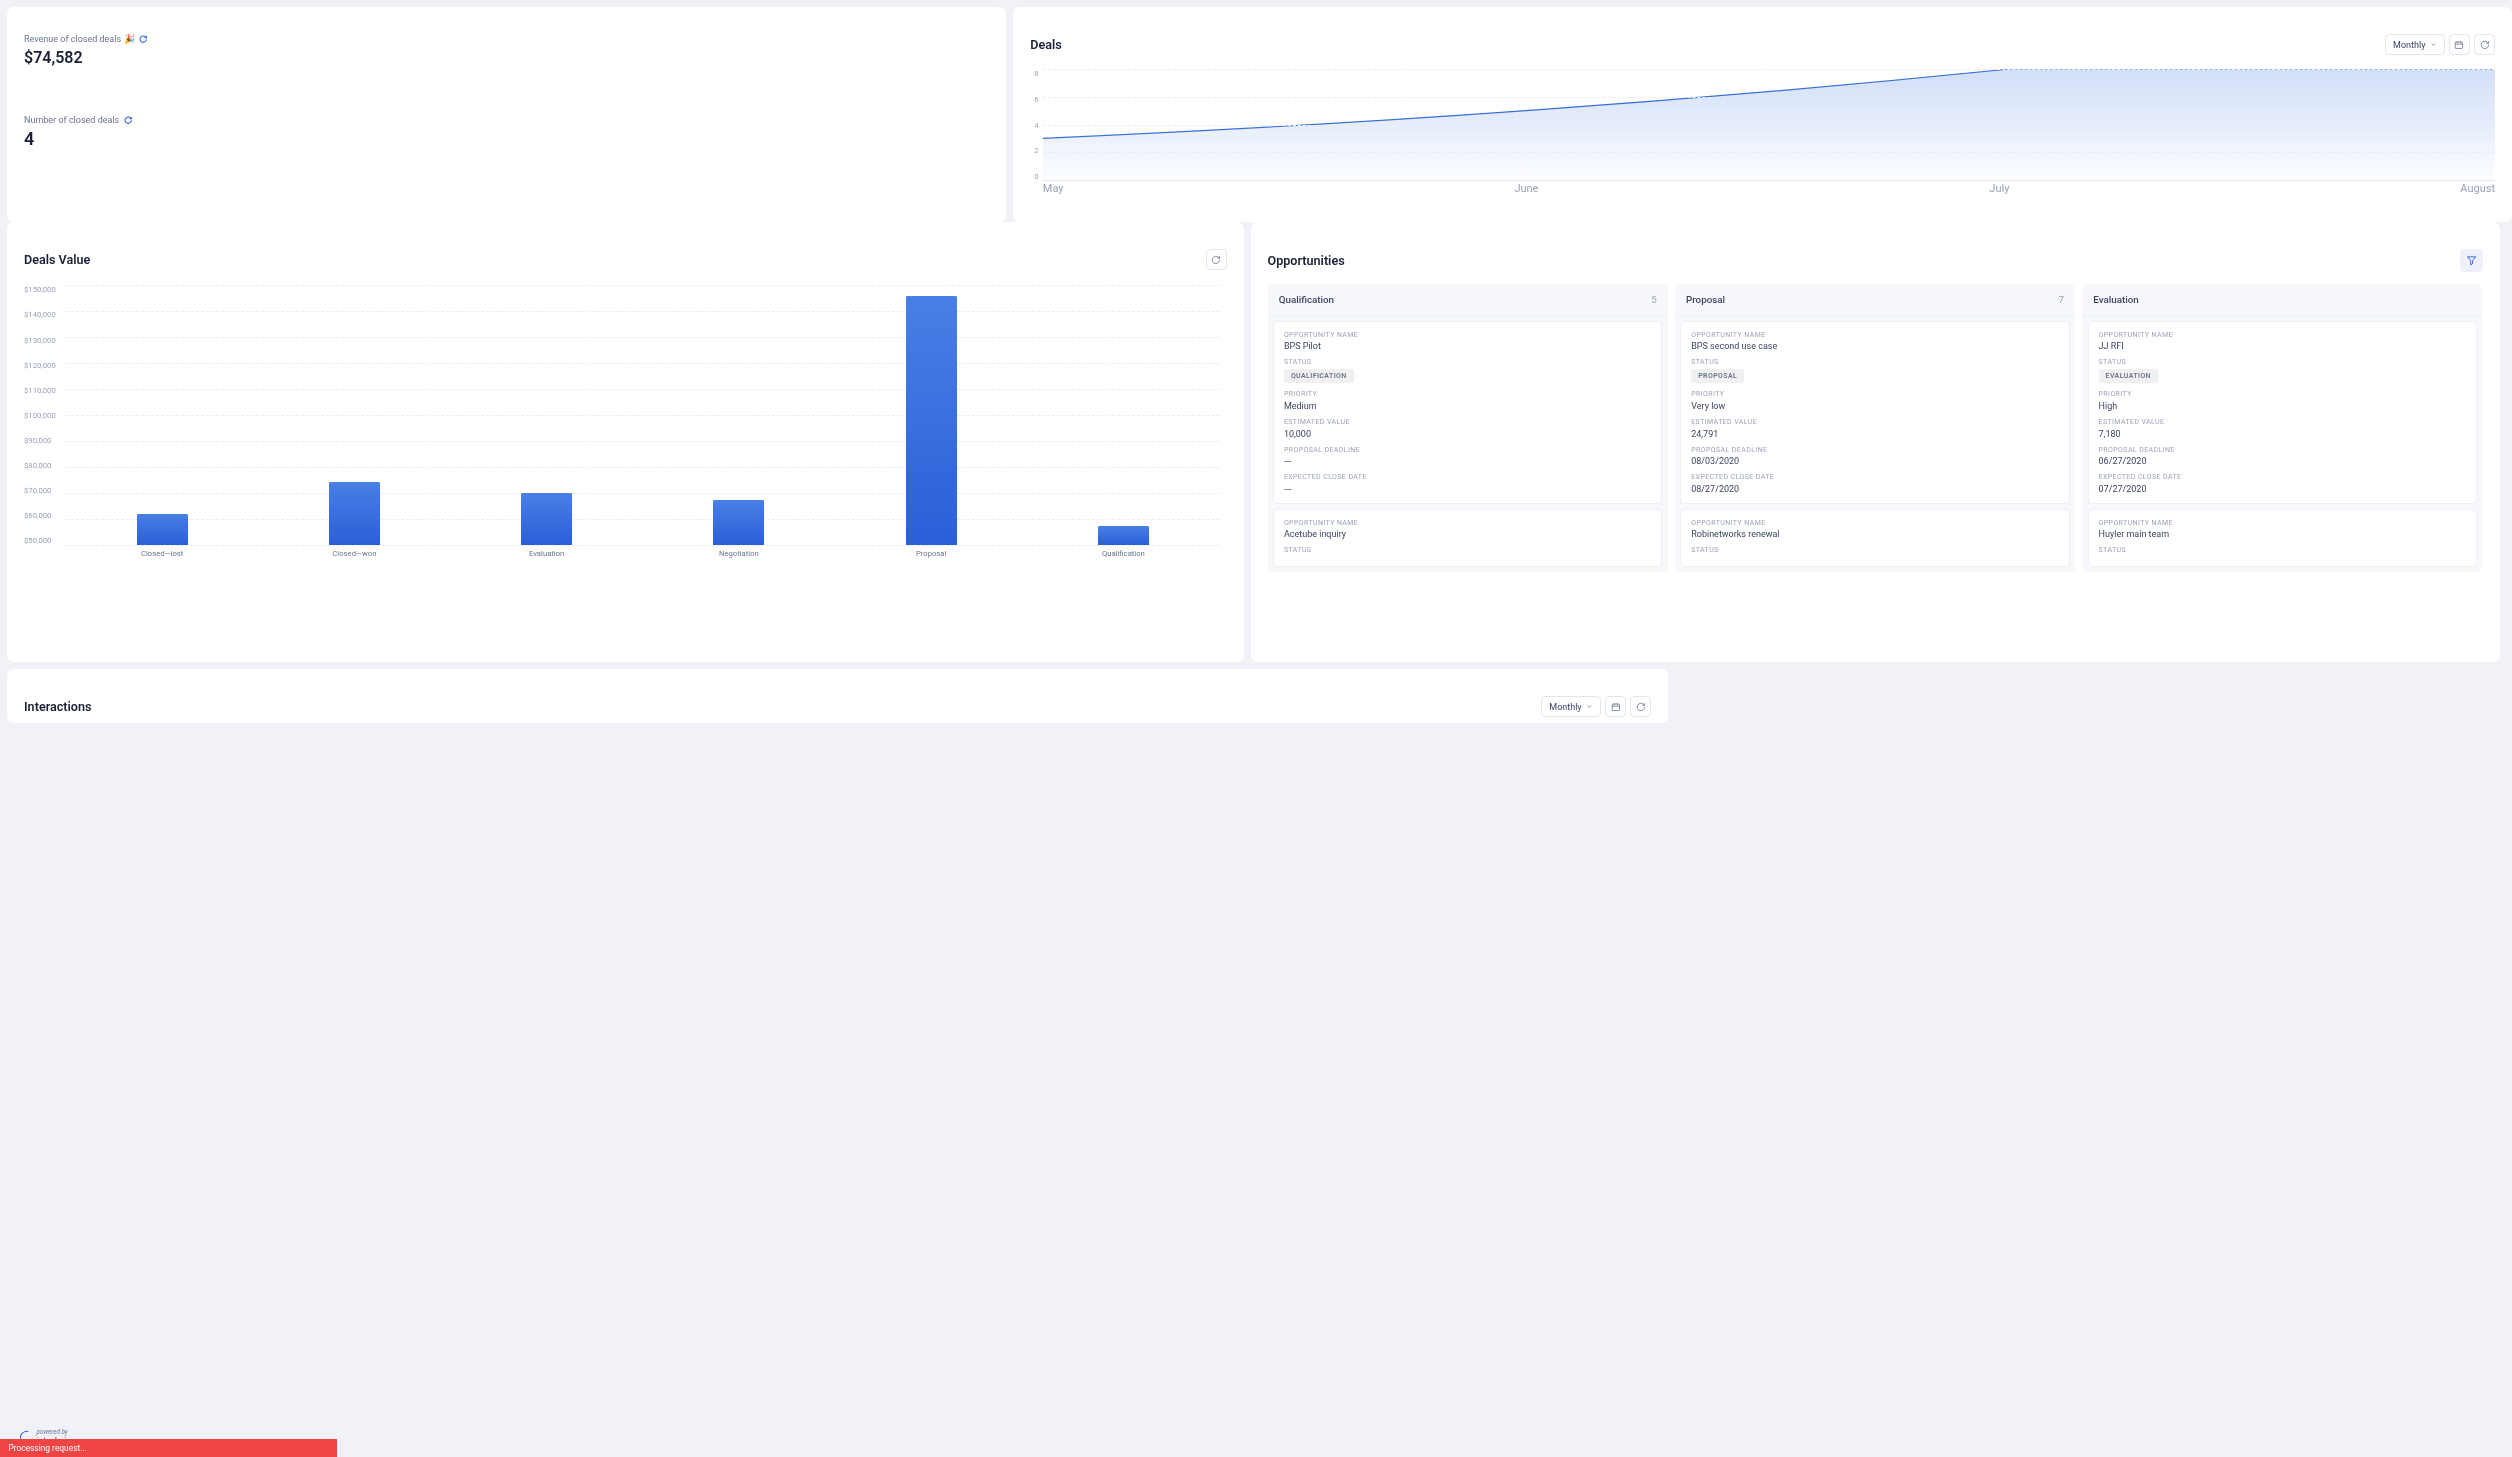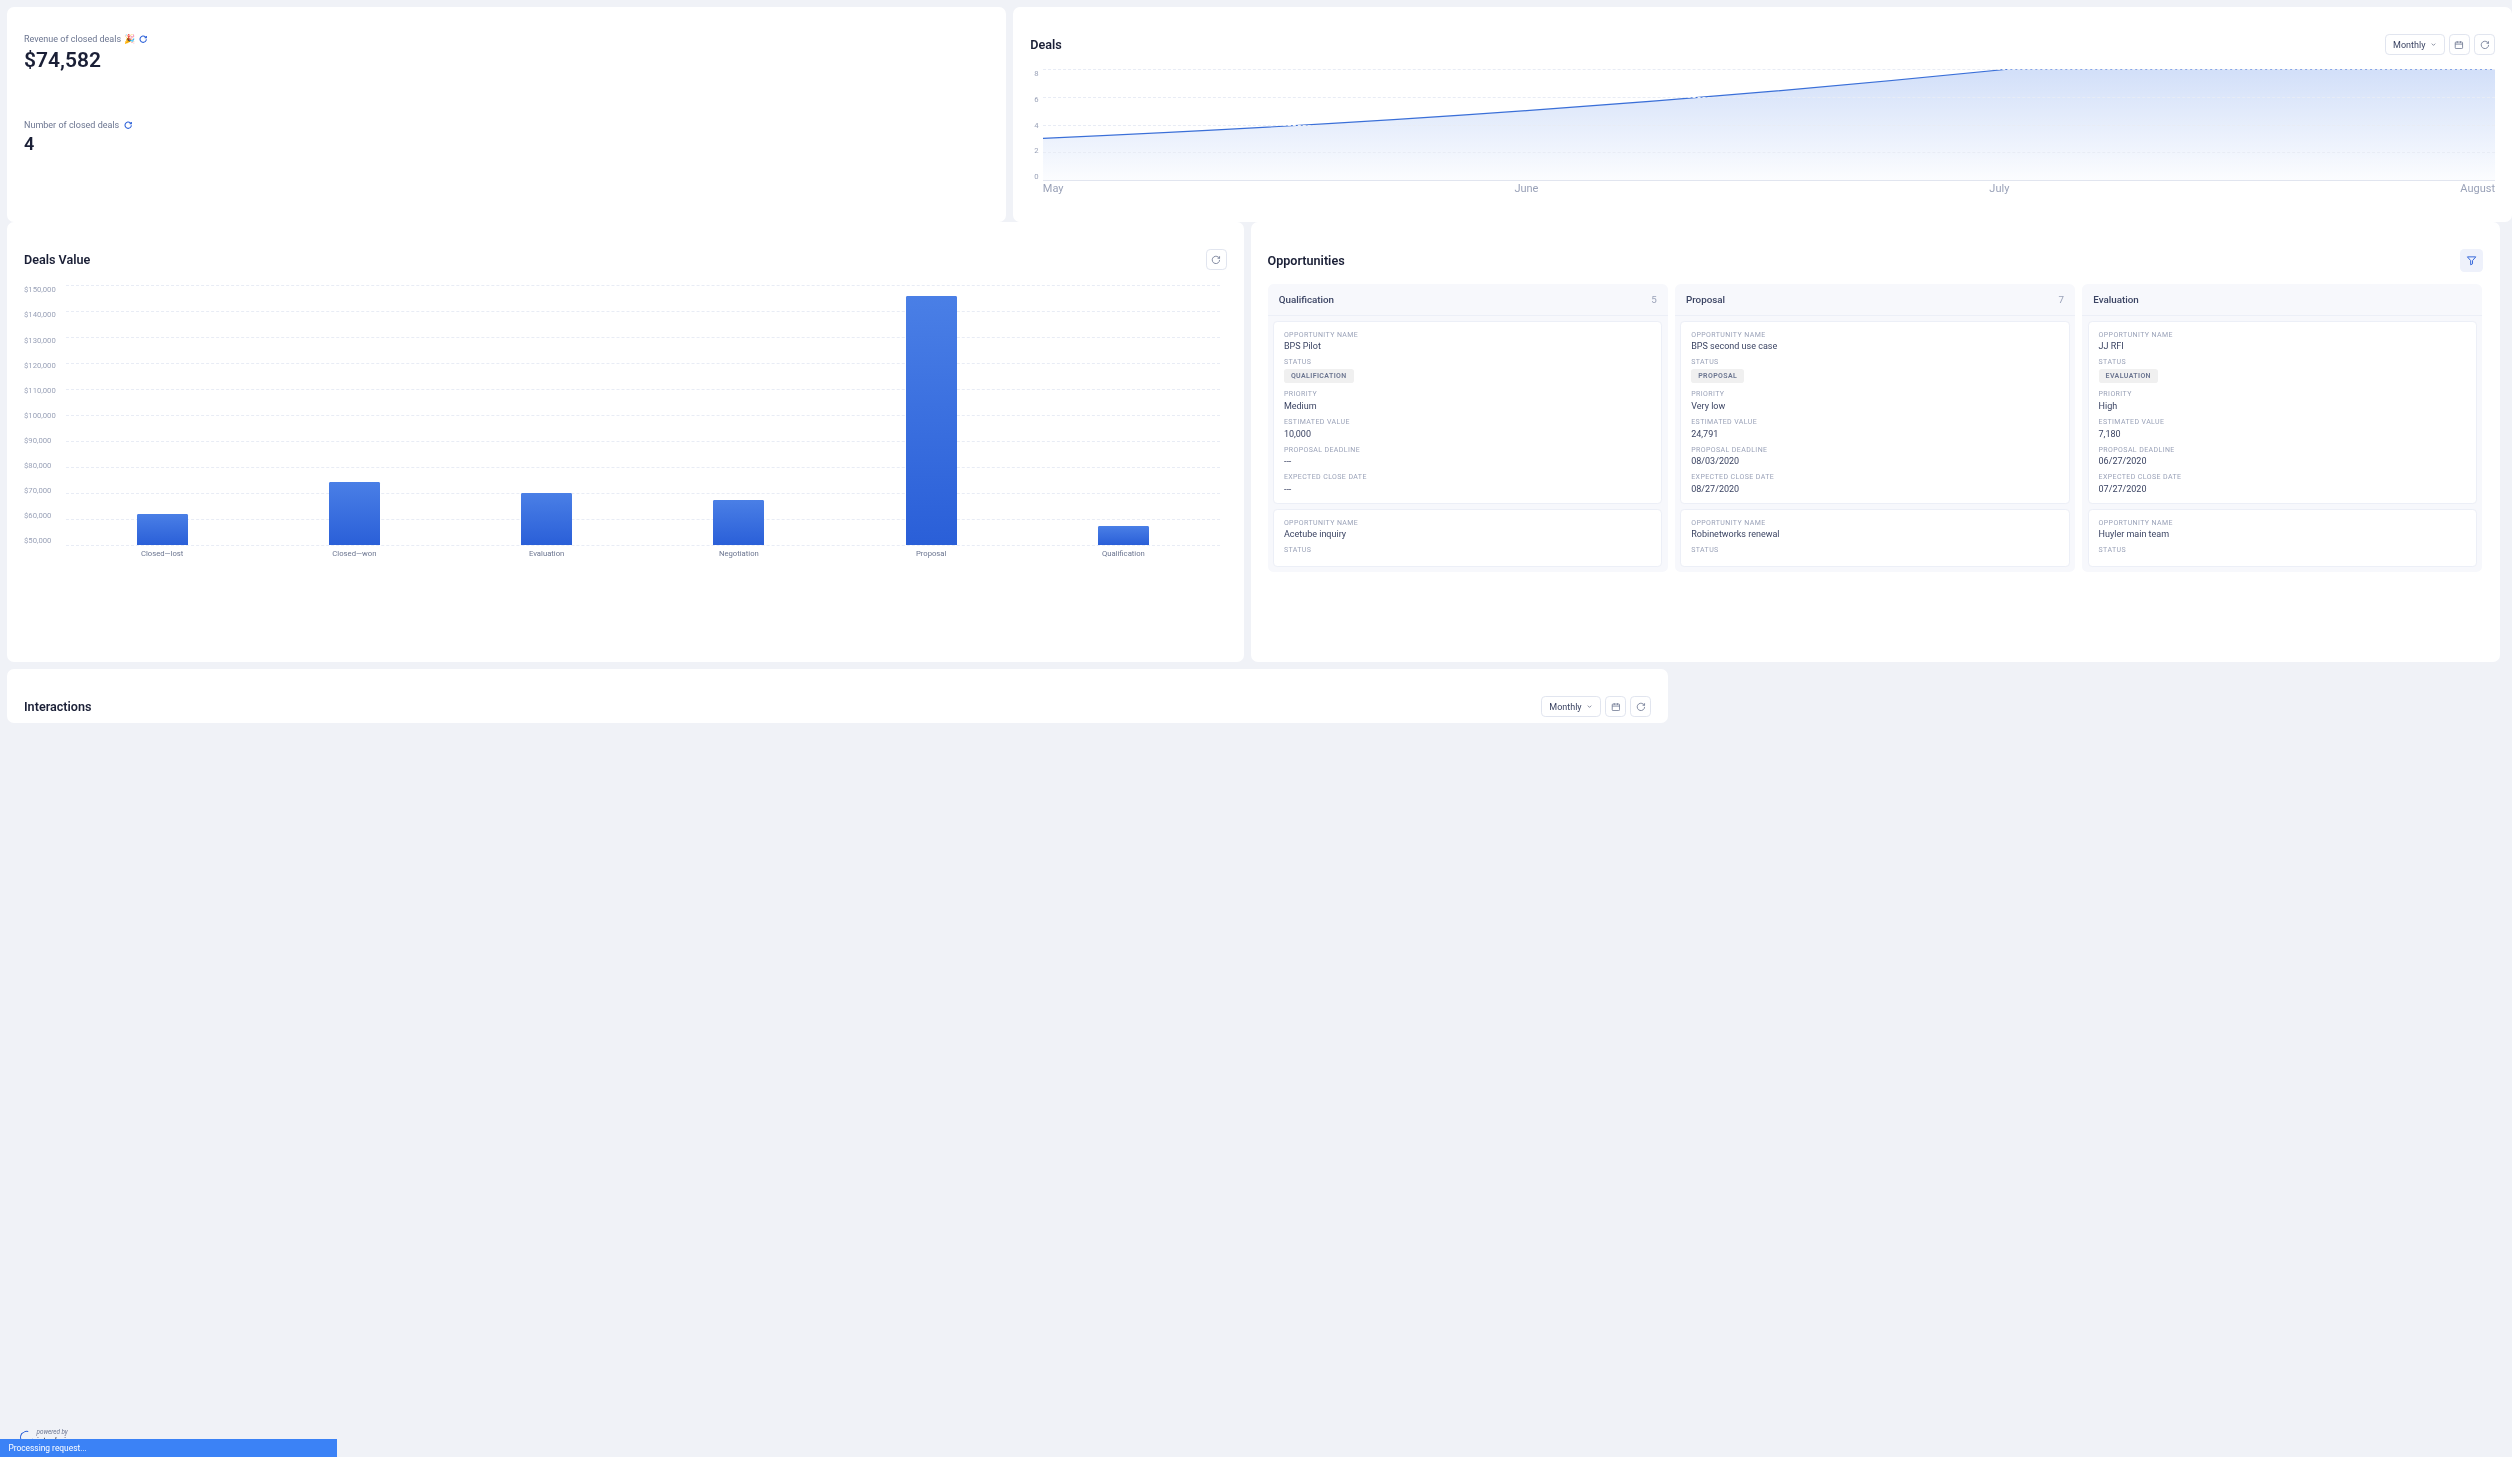--- a/index.html
+++ b/index.html
@@ -38,21 +38,21 @@
     color: #1a1f36;
   }
   .rev-label {
     font-size: 9px;
     color: #6b7590;
     display: flex;
     align-items: center;
     gap: 2.8px;
   }
   .rev-value {
-    font-size: 21px;
+    font-size: 16px;
     font-weight: 600;
     margin-top: 4.2px;
     color: #1a1f36;
   }
   .count-label {
     font-size: 9px;
     color: #6b7590;
     margin-top: 48px;
     display: flex;
     align-items: center;
@@ -256,21 +256,21 @@
     display: inline-flex;
     align-items: center;
     justify-content: center;
     cursor: pointer;
     color: #2a5fd8;
   }
   
   .processing {
     position: fixed;
     bottom: 0; left: 0;
-    background: #3b82f6;
+    background: #ef4444;
     color: #fff;
     font-size: 8.4px;
     padding: 4.2px 8.4px;
     width: 337px;
   }
   .jet-badge {
     position: fixed;
     bottom: 11px;
     left: 19.7px;
     display: flex;

